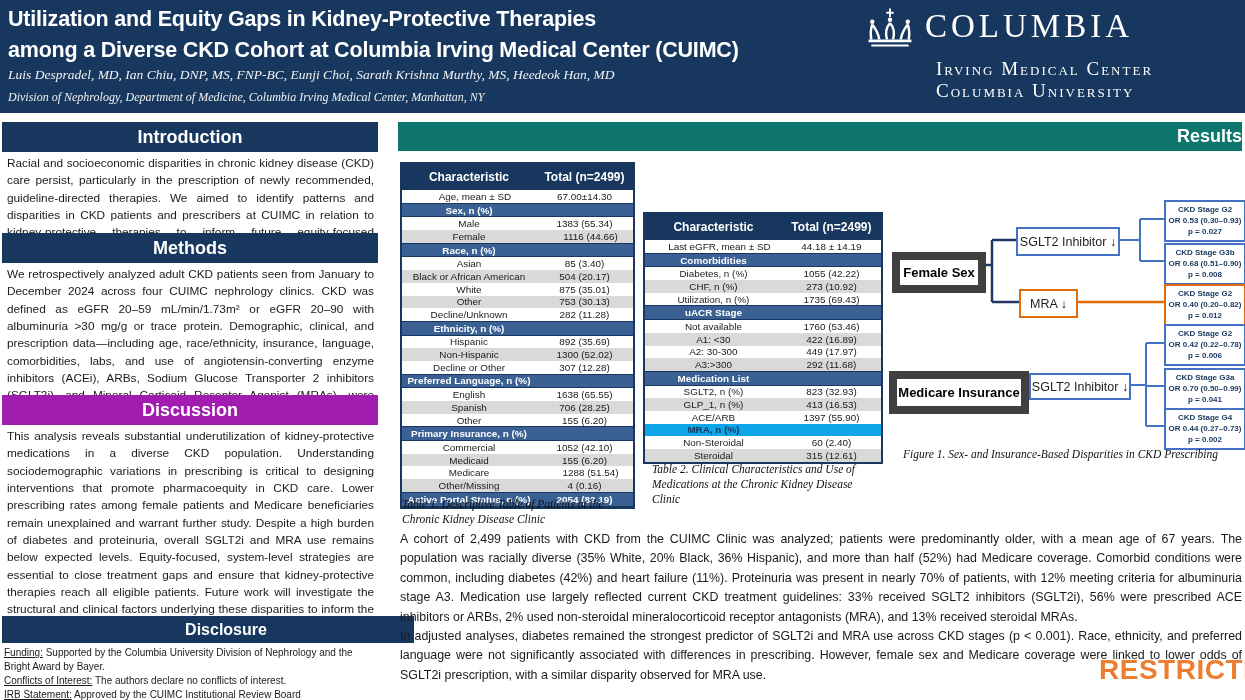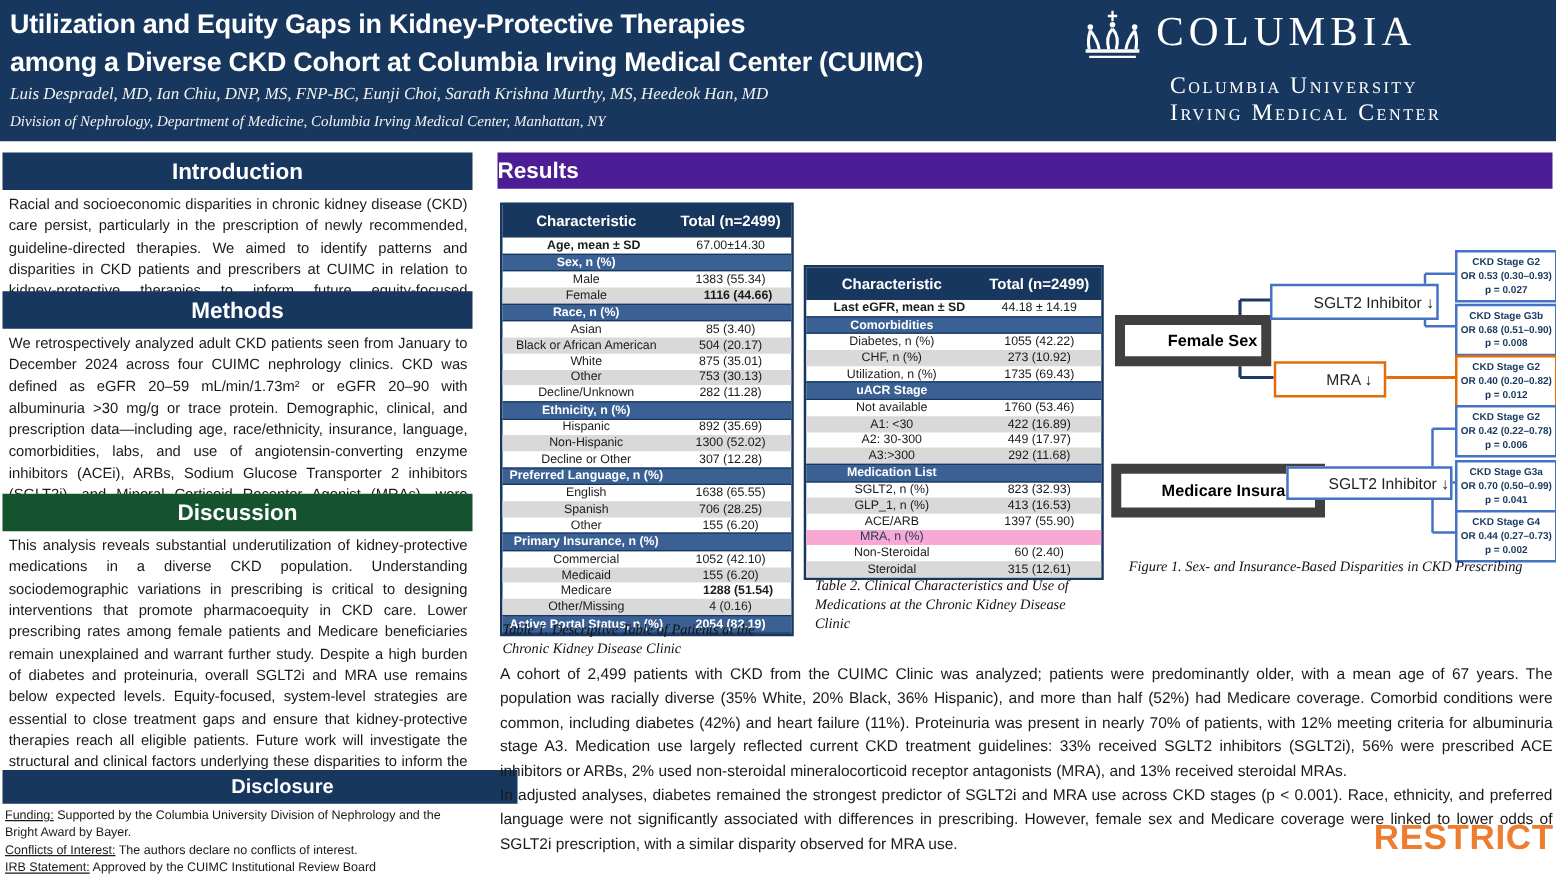--- a/index.html
+++ b/index.html
@@ -9,43 +9,43 @@
   
   .banner{position:absolute;left:0;top:0;width:1245px;height:113px;background:#17375E;}
   .title-line{position:absolute;left:8px;color:#fff;font-weight:bold;font-size:21.5px;letter-spacing:-0.2px;white-space:nowrap;}
   .authors{position:absolute;left:8px;color:#f2f2f2;font-family:"Liberation Serif",serif;font-style:italic;font-size:13.5px;white-space:nowrap;}
   .affil{position:absolute;left:8px;color:#f2f2f2;font-family:"Liberation Serif",serif;font-style:italic;font-size:12px;white-space:nowrap;}
   .logo-word{position:absolute;left:925px;top:8px;color:#fff;font-family:"Liberation Serif",serif;font-size:33px;letter-spacing:4px;white-space:nowrap;}
   .logo-sub{position:absolute;left:936px;top:58px;color:#fff;font-family:"Liberation Serif",serif;font-variant:small-caps;font-size:19px;letter-spacing:2px;line-height:1.18;white-space:nowrap;}
 
   
   .sec-hd{position:absolute;left:2px;width:376px;height:30px;background:#17375E;color:#fff;font-weight:bold;font-size:18px;text-align:center;line-height:30px;}
-  .sec-hd.orange{background:#14532d;}
+  .sec-hd.orange{background:#a21caf;}
   .sec-body{position:absolute;left:7px;width:367px;text-align:justify;font-size:11.8px;line-height:1.47;}
-  .results-hd{position:absolute;left:398px;top:122px;width:844px;height:29px;background:#4c1d95;color:#fff;font-weight:bold;font-size:18px;text-align:left;line-height:29px;}
+  .results-hd{position:absolute;left:398px;top:122px;width:844px;height:29px;background:#0f766e;color:#fff;font-weight:bold;font-size:18px;text-align:right;line-height:29px;}
 
   
   .disc-body{position:absolute;left:4px;width:372px;font-size:10px;line-height:1.4;text-align:left;}
   .disc-label{font-weight:normal;text-decoration:underline;}
 
   
   .ptable{position:absolute;border:2px solid #17375E;background:#fff;}
   .thead{display:grid;grid-template-columns:58% 42%;background:#17375E;color:#fff;font-weight:bold;font-size:12px;height:26px;align-items:center;text-align:center;}
   .trow{display:grid;grid-template-columns:58% 42%;height:12.7px;align-items:center;text-align:center;font-size:9.9px;}
   .trow.shade{background:#D9D9D9;}
   .trow.band{background:#3A6094;color:#fff;font-weight:bold;border-top:1px solid #17375E;border-bottom:1px solid #17375E;}
-  .trow.band-light{background:#f9a8d4;color:#17375E;font-weight:normal;}
+  .trow.band-light{background:#0ea5e9;color:#17375E;font-weight:bold;}
   .trow div{overflow:hidden;white-space:nowrap;}
-  .trow .b{font-weight:bold;margin-left:12px;}
+  .trow .b{font-weight:normal;margin-left:12px;}
 
   .caption{position:absolute;font-family:"Liberation Serif",serif;font-style:italic;font-size:11.5px;color:#111;line-height:1.3;}
 
   
   .fig{position:absolute;left:888px;top:195px;width:356px;height:252px;}
-  .fbox{position:absolute;background:#fff;display:flex;align-items:center;justify-content:center;white-space:nowrap;padding-left:31px;}
+  .fbox{position:absolute;background:#fff;display:flex;align-items:center;justify-content:center;white-space:nowrap;}
   .fbox.navy{border:8px solid #404040;font-weight:bold;font-size:13px;color:#000;}
   .fbox.blue{border:2px solid #4472C4;font-size:12.5px;color:#1f1f1f;}
   .fbox.orangeb{border:2.5px solid #E36C0A;font-size:12.5px;color:#1f1f1f;}
   .obox{position:absolute;left:276px;width:76px;border:2px solid #4472C4;background:#fff;color:#17375E;font-size:8px;font-weight:bold;line-height:1.35;text-align:center;padding:3px 1px;}
   .obox.orange{border-color:#E36C0A;}
 
   
   .rpara{position:absolute;left:400px;width:842px;font-size:12.4px;line-height:1.57;text-align:justify;}
   .restricted{position:absolute;left:1099px;top:654px;color:#ED7D31;font-size:28px;font-weight:bold;letter-spacing:0.5px;}
 </style>
@@ -66,22 +66,22 @@
       <circle cx="49" cy="16" r="2.4" fill="#fff" stroke="none"></circle>
       <path stroke-width="2.6" d="M11 19 C9 25 9 30 10 35 M11 19 C15 24 17.5 29 18.5 35"></path>
       <path stroke-width="2.6" d="M49 19 C51 25 51 30 50 35 M49 19 C45 24 42.5 29 41.5 35"></path>
       <path stroke-width="2.6" d="M30 17.5 C26 22 24.8 28 26.8 35 M30 17.5 C34 22 35.2 28 33.2 35"></path>
       <path stroke-width="3" d="M7 36.5 H53"></path>
       <path stroke-width="2" d="M10 41.5 H50"></path>
     </svg>
   </span>
   <div class="logo-word">COLUMBIA</div>
   <div class="logo-sub">
+    <div>Irving Medical Center</div>
     <div>Columbia University</div>
-    <div>Irving Medical Center</div>
   </div>
 </div>
 
 <div class="sec-hd" style="top:122px;">Introduction</div>
 <div class="sec-body" style="top:155px;">Racial and socioeconomic disparities in chronic kidney disease (CKD) care persist, particularly in the prescription of newly recommended, guideline-directed therapies. We aimed to identify patterns and disparities in CKD patients and prescribers at CUIMC in relation to kidney-protective therapies to inform future equity-focused interventions.</div>
 
 <div class="sec-hd" style="top:233px;">Methods</div>
 <div class="sec-body" style="top:266px;">We retrospectively analyzed adult CKD patients seen from January to December 2024 across four CUIMC nephrology clinics. CKD was defined as eGFR 20–59 mL/min/1.73m² or eGFR 20–90 with albuminuria &gt;30 mg/g or trace protein. Demographic, clinical, and prescription data—including age, race/ethnicity, insurance, language, comorbidities, labs, and use of angiotensin-converting enzyme inhibitors (ACEi), ARBs, Sodium Glucose Transporter 2 inhibitors (SGLT2i), and Mineral Corticoid Receptor Agonist (MRAs)—were obtained from the electronic health record.</div>
 
 <div class="sec-hd orange" style="top:395px;">Discussion</div>

